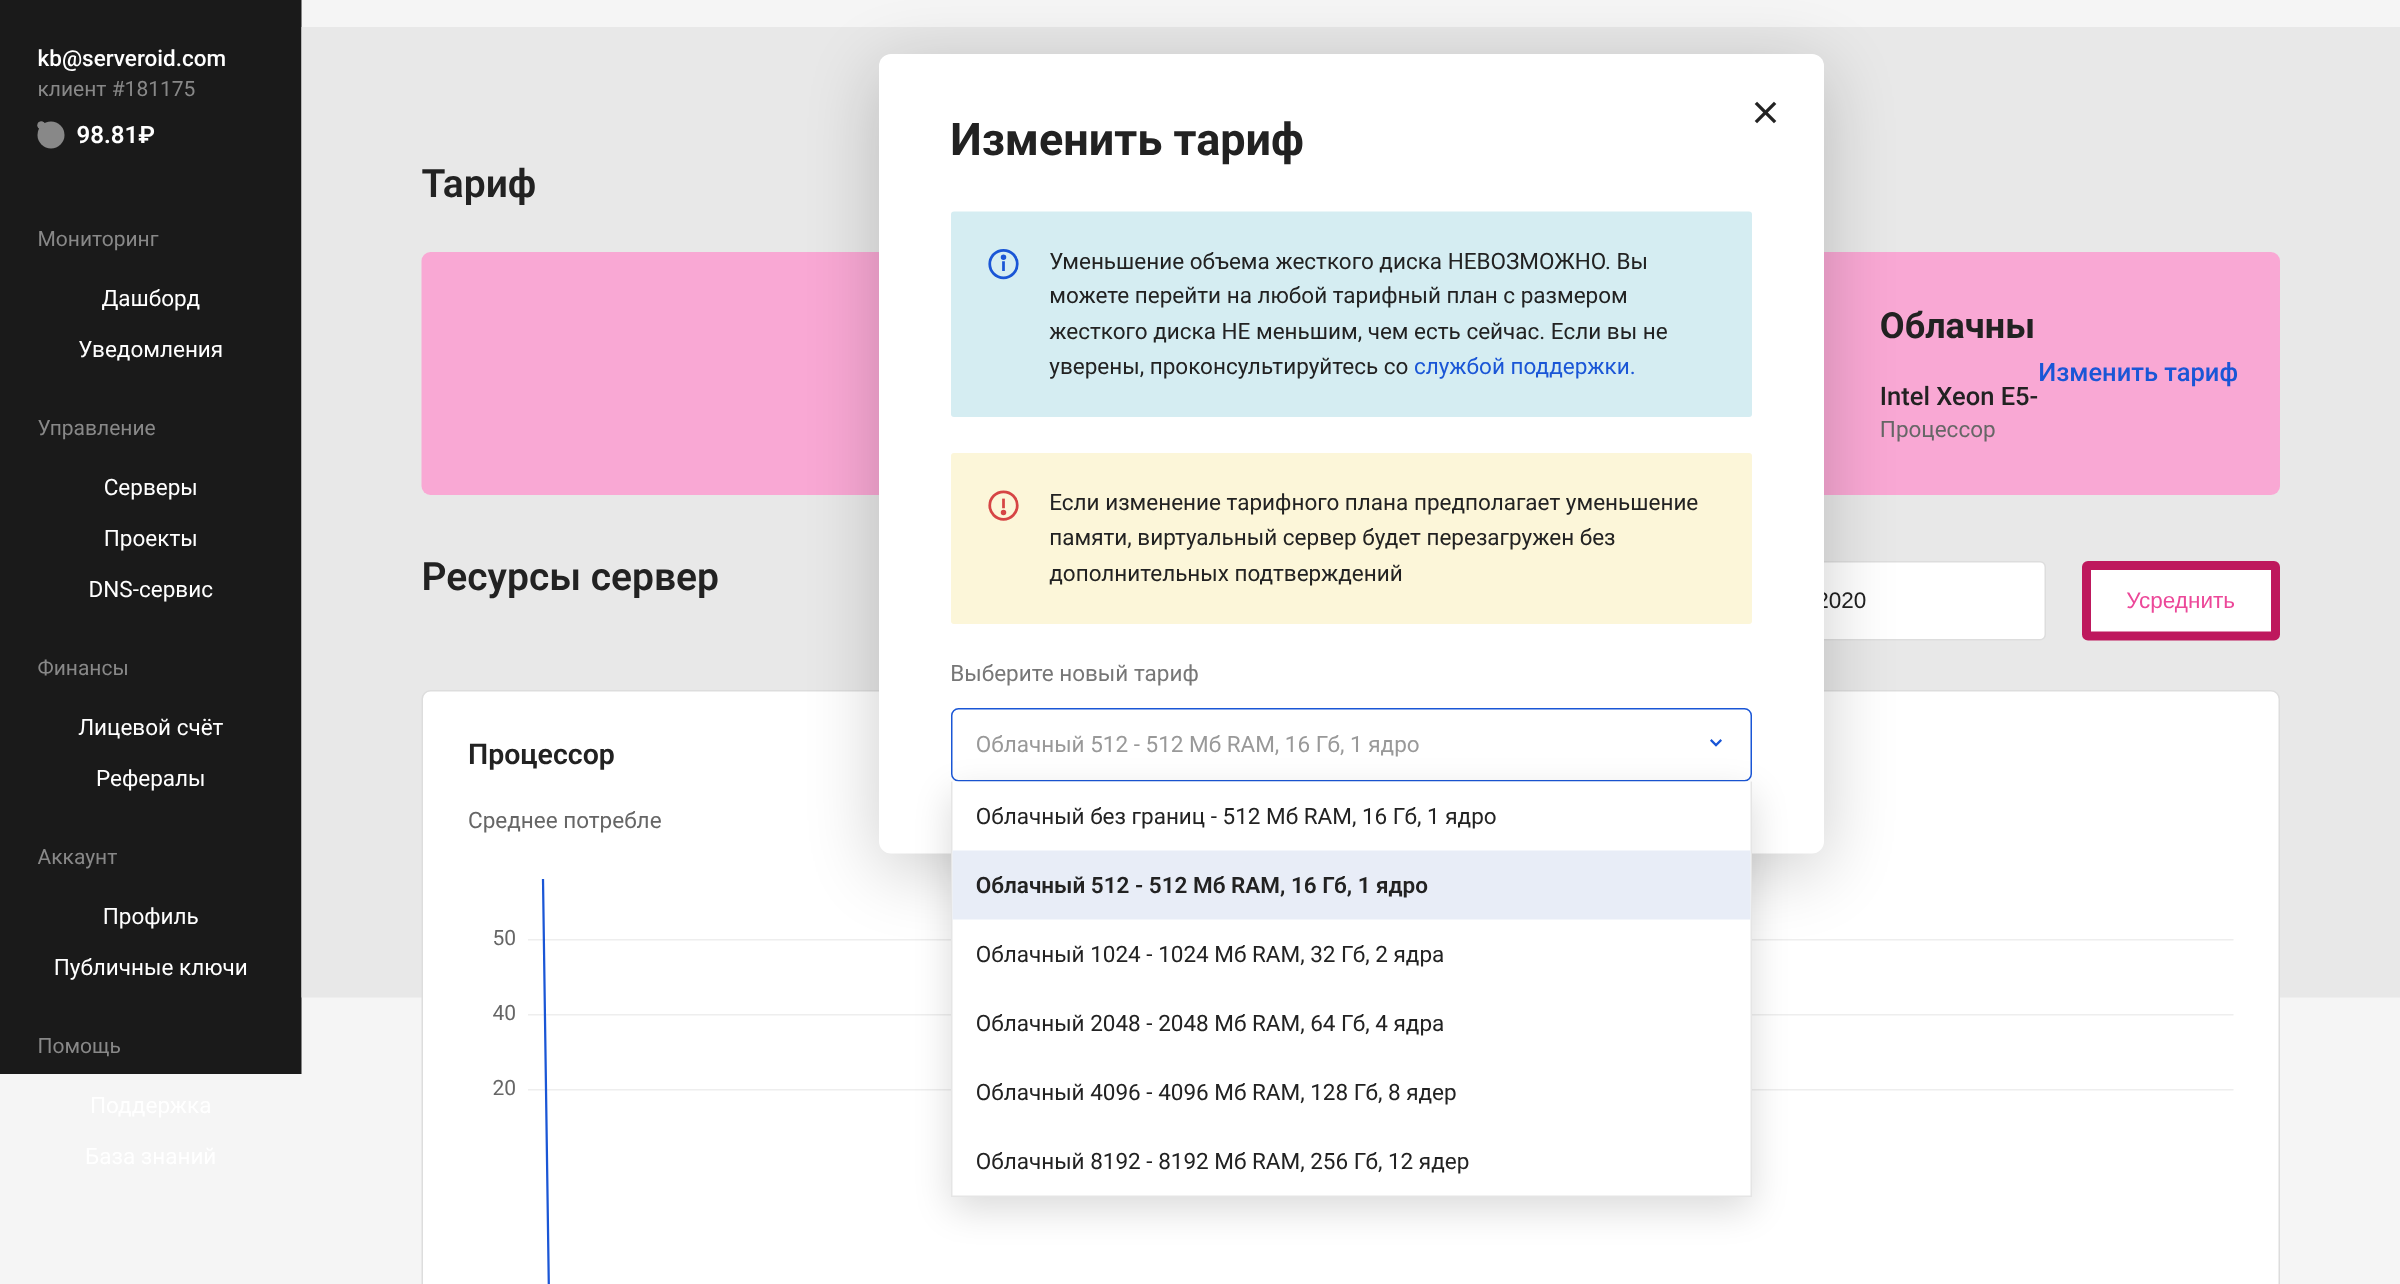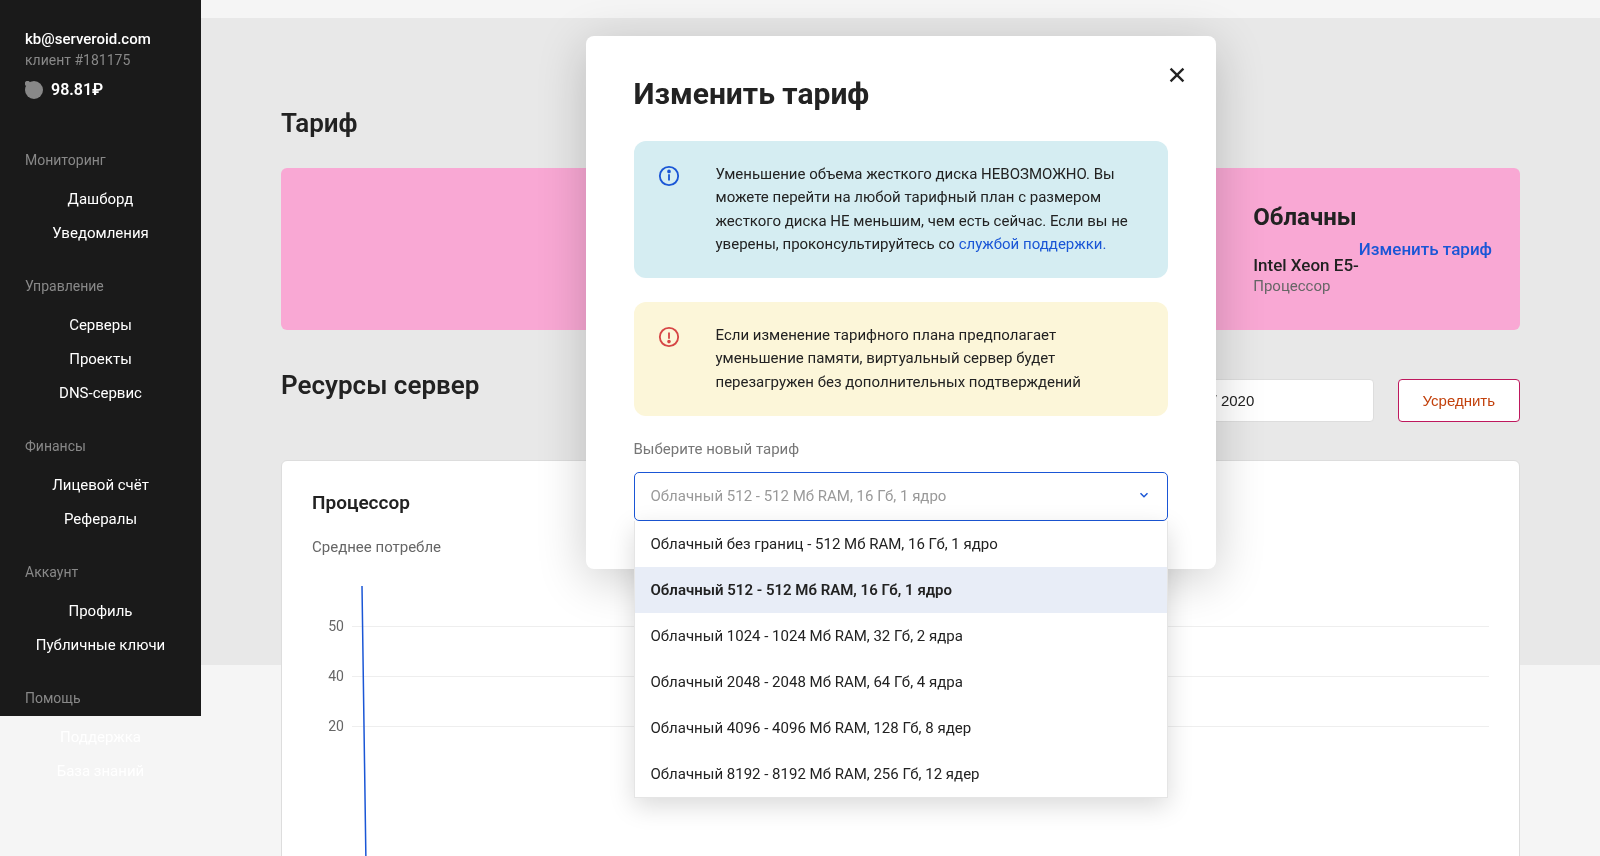--- a/index.html
+++ b/index.html
@@ -24,36 +24,36 @@
     .tariff-card { background: #f9a8d4; border-radius: 6px; padding: 35px 28px; display: flex; justify-content: flex-end; align-items: center; }
     .tariff-info { display: flex; flex-direction: column; gap: 24px; }
     .tariff-name { font-size: 24px; font-weight: 700; color: #222; }
     .tariff-cpu { font-size: 17px; color: #222; font-weight: 500; }
     .tariff-cpu-label { font-size: 15px; color: #666; margin-top: 2px; }
     .change-tariff-btn { color: #1a56d6; font-size: 17px; font-weight: 500; cursor: pointer; }
     
     .resources-section { }
     .resources-header { display: flex; justify-content: space-between; align-items: center; margin-bottom: 30px; }
     .date-input { background: #fff; border: 1px solid #ddd; border-radius: 4px; padding: 12px 55px 12px 18px; font-size: 15px; color: #222; width: 230px; }
-    .avg-btn { background: #fff; border: 1px solid #be185d; border-radius: 4px; padding: 12px 24px; font-size: 15px; color: #c2410c; cursor: pointer; }
+    .avg-btn { background: #fff; border: 6px solid #be185d; border-radius: 4px; padding: 12px 24px; font-size: 15px; color: #ec4899; cursor: pointer; }
     
     .chart-card { background: #fff; border: 1px solid #ddd; border-radius: 6px; padding: 30px; }
     .chart-title { font-size: 19px; font-weight: 600; color: #222; margin-bottom: 24px; }
     .chart-subtitle { font-size: 15px; color: #666; margin-bottom: 20px; }
     .chart-area { position: relative; height: 300px; margin-left: 40px; }
     .chart-ylabel { position: absolute; right: calc(100% + 8px); font-size: 14px; color: #666; transform: translateY(-50%); }
     .chart-grid { position: absolute; left: 0; right: 0; border-top: 1px solid #eee; }
     
     .modal-overlay { position: absolute; left: 201px; top: 0; right: 0; bottom: 0; display: flex; justify-content: center; align-items: flex-start; padding-top: 36px; }
     .modal { width: 630px; background: #fff; border-radius: 8px; box-shadow: 0 10px 50px rgba(0,0,0,0.2); padding: 40px 48px 48px 48px; position: relative; }
     .modal-close { position: absolute; top: 28px; right: 28px; cursor: pointer; }
     .modal-close svg { width: 22px; height: 22px; }
     .modal-title { font-size: 30px; font-weight: 700; color: #222; margin-bottom: 30px; }
     
-    .alert { display: flex; gap: 36px; padding: 22px 24px; border-radius: 12px; margin-bottom: 24px; }
+    .alert { display: flex; gap: 20px; padding: 22px 24px; border-radius: 2px; margin-bottom: 24px; }
     .alert-info { background: #d5edf2; }
     .alert-warning { background: #fcf6d9; }
     .alert-icon { flex-shrink: 0; width: 22px; height: 22px; margin-top: 2px; }
     .alert-text { font-size: 15px; line-height: 1.55; color: #222; }
     .alert-link { color: #1a56d6; }
     
     .modal-label { font-size: 15px; color: #777; margin-bottom: 14px; }
     .select-box { position: relative; border: 1px solid #1a56d6; border-radius: 5px; padding: 14px 16px; display: flex; justify-content: space-between; align-items: center; cursor: pointer; }
     .select-value { font-size: 15px; color: #999; }
     .select-chevron svg { width: 14px; height: 14px; }

